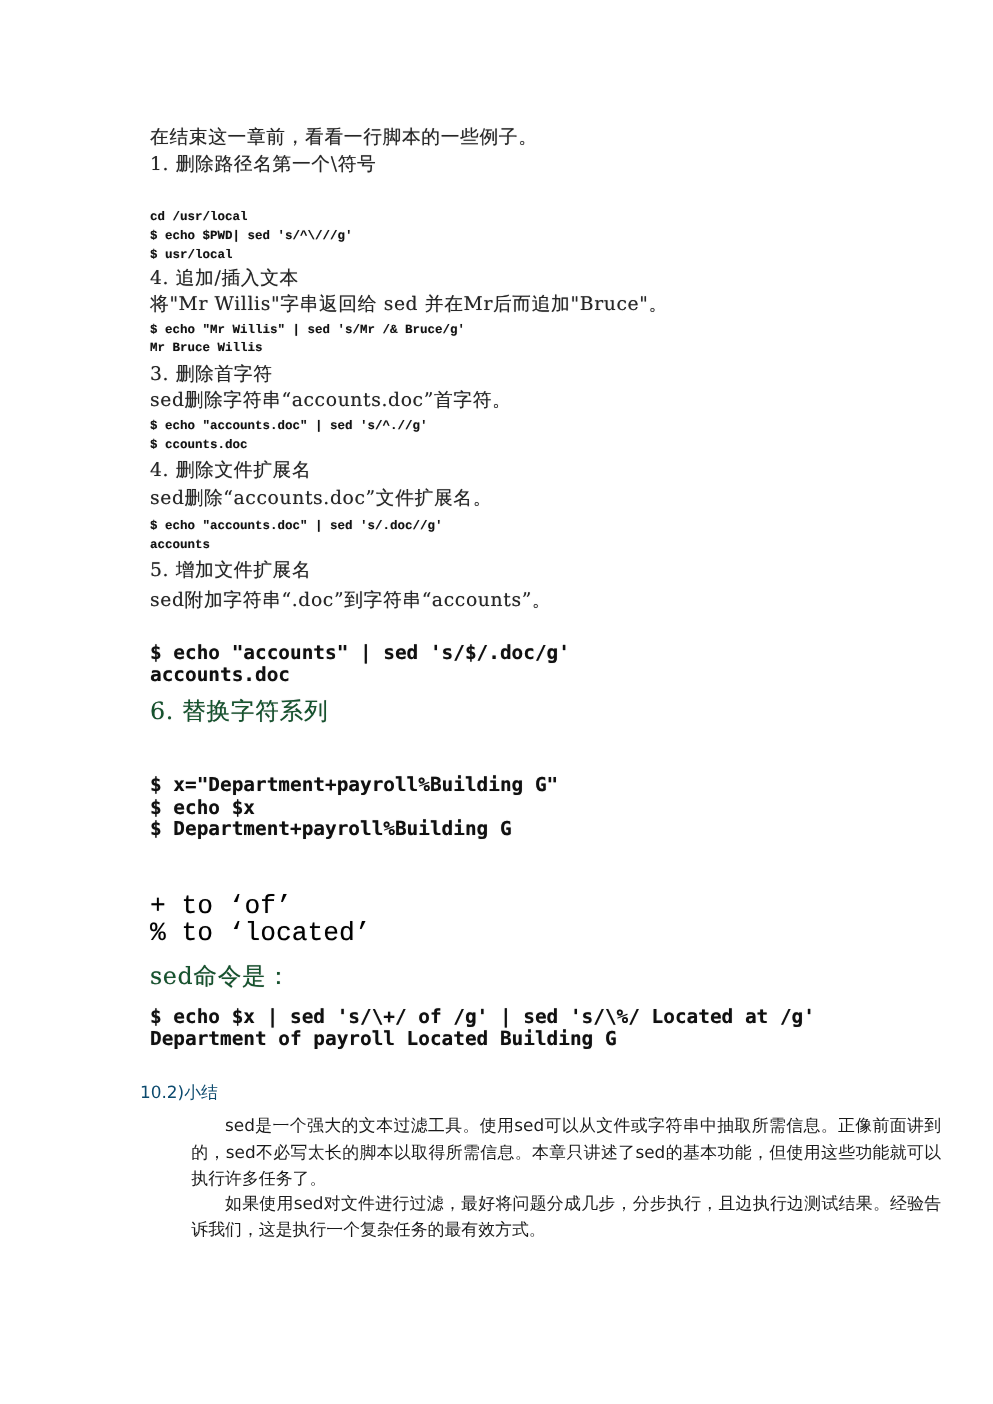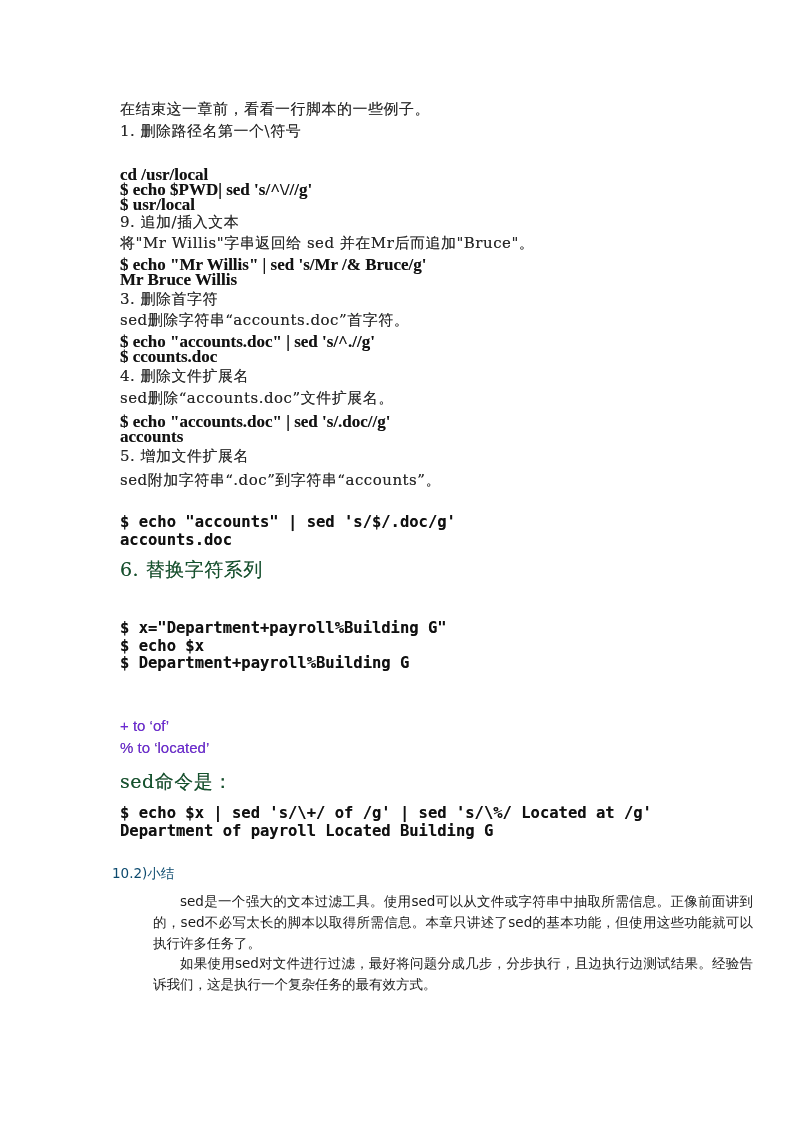--- a/index.html
+++ b/index.html
@@ -17,48 +17,48 @@
   
   .scan { text-shadow: 0 0 0.6px rgba(40,40,40,0.55); }
   .zh-sm {
     font-size: 15px;
     line-height: 20px;
     letter-spacing: 0.5px;
     color: #262626;
     white-space: nowrap;
   }
   .code-sm {
-    font-family: Liberation Serif, serif;
+    font-family: Liberation Mono, monospace;
     font-weight: bold;
-    font-size: 17px;
+    font-size: 10px;
     line-height: 15px;
     color: #121212;
     white-space: pre;
   }
   .zh-lg {
     font-size: 19px;
     line-height: 26px;
     letter-spacing: 0.5px;
     color: #14532d;
     white-space: nowrap;
   }
   .code-lg {
     font-family: "DejaVu Sans Mono", "Liberation Mono", monospace;
     font-weight: bold;
     font-size: 15.5px;
     line-height: 17.5px;
     color: #101010;
     white-space: pre;
   }
   .rules-lg {
-    font-size: 15px;
+    font-size: 21px;
     line-height: 22px;
-    color: #6d28d9;
+    color: #000000;
     white-space: pre;
-    font-family: Liberation Sans, sans-serif;
+    font-family: Liberation Mono, monospace;
   }
   .summary-head {
     left: 112px;
     font-family: "DejaVu Sans", "Liberation Sans", sans-serif;
     font-size: 13.5px;
     color: #0c4a6e;
     white-space: nowrap;
   }
   .summary-para {
     left: 112px;
@@ -77,21 +77,21 @@
 
 <div class="page">
 
   <div class="abs scan zh-sm" style="top:99px">在结束这一章前，看看一行脚本的一些例子。</div>
 
   <div class="abs scan zh-sm" style="top:121px">1. 删除路径名第一个\符号</div>
   <div class="abs scan code-sm" style="top:167px">cd /usr/local
 $ echo $PWD| sed 's/^\///g'
 $ usr/local</div>
 
-  <div class="abs scan zh-sm" style="top:212px">9. 追加/插入文本</div>
+  <div class="abs scan zh-sm" style="top:212px">4. 追加/插入文本</div>
   <div class="abs scan zh-sm" style="top:233px">将"Mr Willis"字串返回给 sed 并在Mr后而追加"Bruce"。</div>
   <div class="abs scan code-sm" style="top:257px">$ echo "Mr Willis" | sed 's/Mr /&amp; Bruce/g'
 Mr Bruce Willis</div>
 
   <div class="abs scan zh-sm" style="top:289px">3. 删除首字符</div>
   <div class="abs scan zh-sm" style="top:310px">sed删除字符串“accounts.doc”首字符。</div>
   <div class="abs scan code-sm" style="top:334px">$ echo "accounts.doc" | sed 's/^.//g'
 $ ccounts.doc</div>
 
   <div class="abs scan zh-sm" style="top:366px">4. 删除文件扩展名</div>

